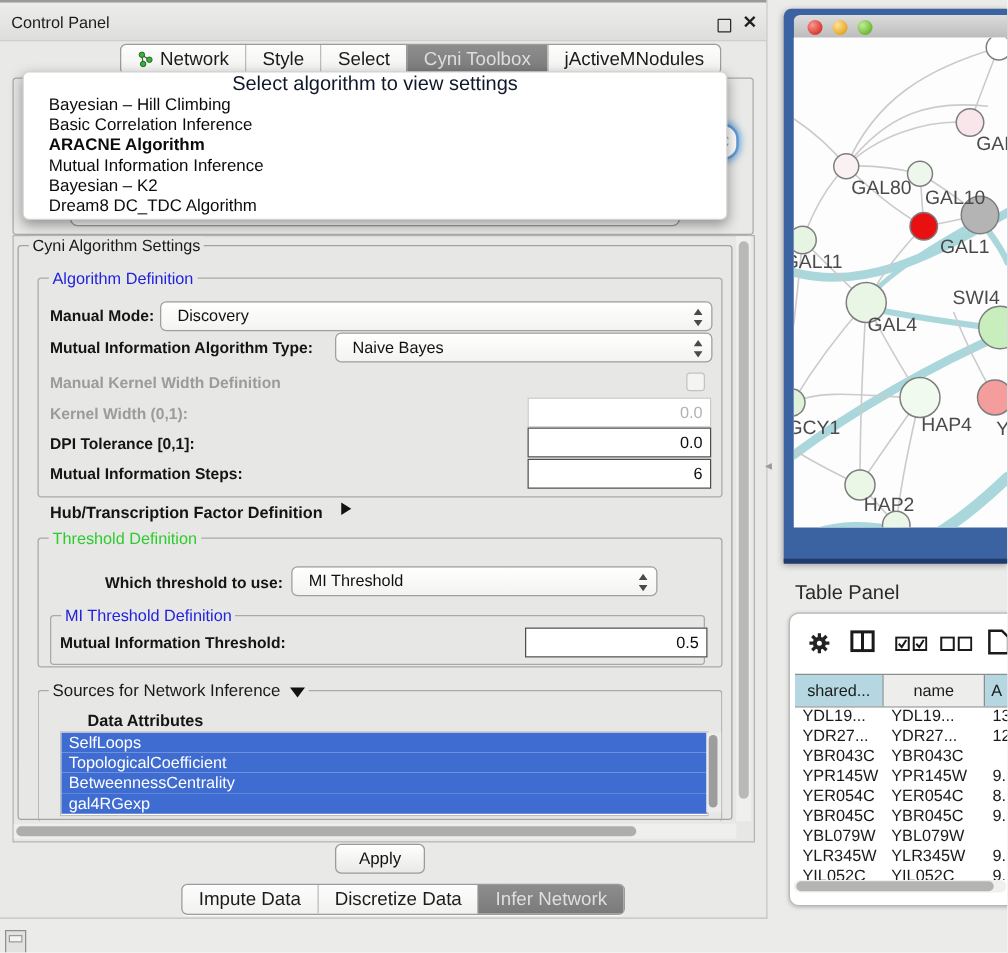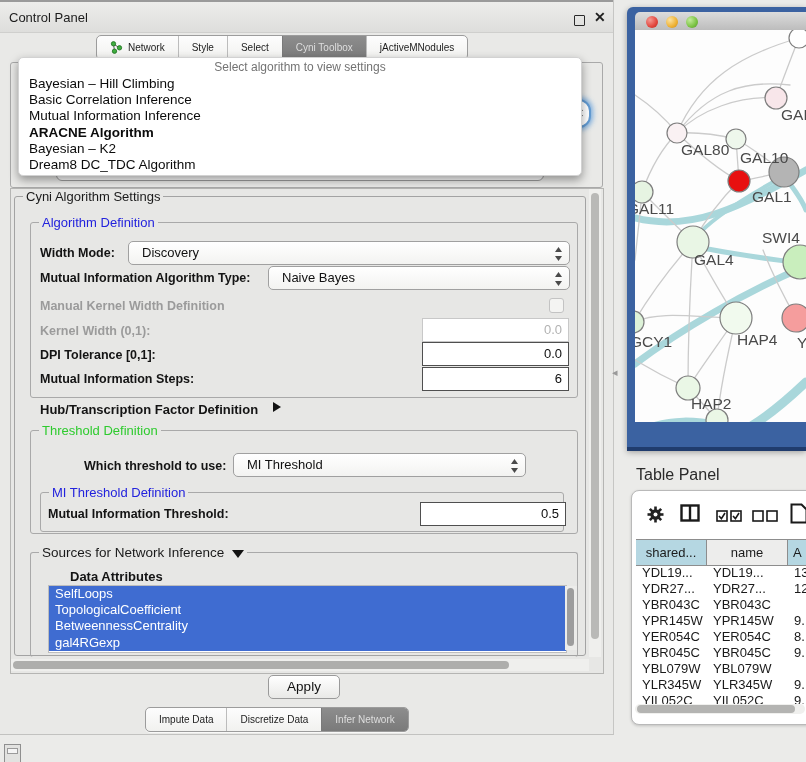--- a/index.html
+++ b/index.html
@@ -11,41 +11,41 @@
           border-right:1px solid #c6c6c4;border-bottom:1px solid #c2c2c0;}
   #cp-titlebar{position:absolute;left:0;top:0;width:100%;height:30px;
                background:linear-gradient(#ededeb,#dededc);border-top:2px solid #9a9a9a;
                border-bottom:1px solid #cfcfcd;}
   #cp-title{position:absolute;left:9px;top:8px;font-size:13px;color:#1c1c1c;}
   .float-ic{position:absolute;left:574px;top:13px;width:9px;height:9px;border:1.6px solid #2a2a2a;border-radius:1px;}
   .close-ic{position:absolute;left:594px;top:7px;font-size:14px;font-weight:bold;color:#1f1f1f;}
   
   .seg-tabs{position:absolute;display:flex;height:23px;border:1px solid #9c9c9c;border-radius:5px;
             overflow:hidden;background:linear-gradient(#fdfdfd,#f1f1ef);box-shadow:0 1px 0 rgba(255,255,255,.7);}
-  .seg{display:flex;align-items:center;justify-content:center;font-size:10px;color:#1c1c1c;
+  .seg{display:flex;align-items:center;justify-content:center;font-size:15px;color:#1c1c1c;
        padding:0 13px;border-left:1px solid #bcbcbc;white-space:nowrap;}
   .seg:first-child{border-left:none;}
   .seg.selected{background:linear-gradient(#8d8d8d,#7a7a7a);color:#dedede;border-left-color:#7a7a7a;}
   #header-tabs{left:96px;top:35px;}
   #footer-tabs{left:145px;top:707px;}
   .net-ic{margin-right:5px;display:inline-flex;}
   
   .groupbox{position:absolute;border:1px solid #a9a9a9;border-radius:3px;}
   .gtitle{position:absolute;top:-8px;left:8px;padding:0 3px;font-size:13px;background:#e9e9e7;}
   #top-group{left:10px;top:62px;width:591px;height:124px;}
   #combo-frag-focus{position:absolute;left:560px;top:99px;width:27px;height:25px;background:#fff;
      border:2px solid #639bd2;border-radius:0 12px 12px 0;box-shadow:0 0 5px 2px rgba(100,160,220,.8);}
   #combo-frag-bottom{position:absolute;left:56px;top:150px;width:486px;height:29px;background:#fdfdfd;
      border:1px solid #9c9c9c;border-radius:6px;}
   
   #dropdown{position:absolute;left:18px;top:57px;width:562px;height:116px;background:#fff;
      border:1px solid #d2d2d2;border-radius:5px;box-shadow:0 4px 10px rgba(0,0,0,.38);z-index:30;
      padding-top:1px;}
-  #dd-placeholder{height:17px;text-align:center;font-size:12px;color:#737373;line-height:17px;}
-  .dd-item{height:16.2px;line-height:16.2px;font-size:13.5px;color:#0b0b0b;padding-left:10px;white-space:nowrap;}
+  #dd-placeholder{height:17px;text-align:center;font-size:16px;color:#0f172a;line-height:17px;}
+  .dd-item{height:16.2px;line-height:16.2px;font-size:13.5px;color:#0b0b0b;padding-left:20px;white-space:nowrap;}
   .dd-item.bold{font-weight:bold;}
   
   #scrollpane{position:absolute;left:10px;top:188px;width:592px;height:484px;background:#e7e7e5;
      border:1px solid #b5b5b3;}
   .sp-title-bg{background:#e7e7e5;}
   #cyni-group{left:14px;top:196px;width:570px;height:458px;border-color:#a3a3a3;}
   #algdef-group{left:30px;top:222px;width:546px;height:174px;}
   #thresh-group{left:30px;top:430px;width:546px;height:102px;}
   #mithresh-group{left:40px;top:492px;width:522px;height:38px;}
   #sources-group{left:30px;top:552px;width:546px;height:104px;border-bottom:none;}
@@ -161,37 +161,37 @@
         </svg>
       </span>
     </div>
     <div id="combo-frag-bottom"></div>
 
     <div id="dropdown">
       <div id="dd-placeholder">Select algorithm to view settings</div>
       <div>
           <div class="dd-item">Bayesian – Hill Climbing</div>
           <div class="dd-item">Basic Correlation Inference</div>
+          <div class="dd-item bold">ARACNE Algorithm</div>
           <div class="dd-item">Mutual Information Inference</div>
-          <div class="dd-item bold">ARACNE Algorithm</div>
           <div class="dd-item">Bayesian – K2</div>
           <div class="dd-item">Dream8 DC_TDC Algorithm</div>
         </div>
     </div>
 
     <div id="scrollpane"></div>
 
     <div class="groupbox" id="cyni-group">
       <span class="gtitle sp-title-bg">Cyni Algorithm Settings</span>
     </div>
 
     <div class="groupbox" id="algdef-group">
       <span class="gtitle sp-title-bg gt-blue">Algorithm Definition</span>
     </div>
-    <span class="lbl" style="left:40px;top:246px;">Width Mode:</span>
+    <span class="lbl" style="left:40px;top:246px;">Manual Mode:</span>
     <div class="combo" style="left:128px;top:241px;width:427px;">
       <span>Discovery</span>
       <span class="arrows"><svg width="7" height="14" viewBox="0 0 7 14">
             <polygon points="3.5,0 7,5 0,5" fill="#4a4a4a"></polygon>
             <polygon points="0,9 7,9 3.5,14" fill="#4a4a4a"></polygon>
           </svg></span>
     </div>
     <span class="lbl" style="left:40px;top:271px;">Mutual Information Algorithm Type:</span>
     <div class="combo" style="left:268px;top:266px;width:287px;">
       <span>Naive Bayes</span>

